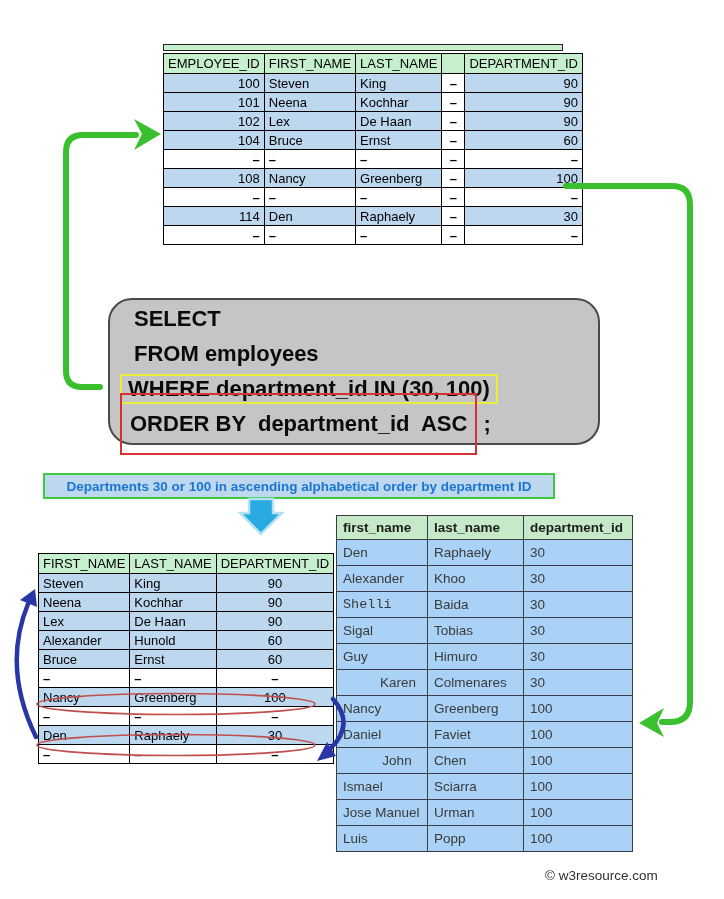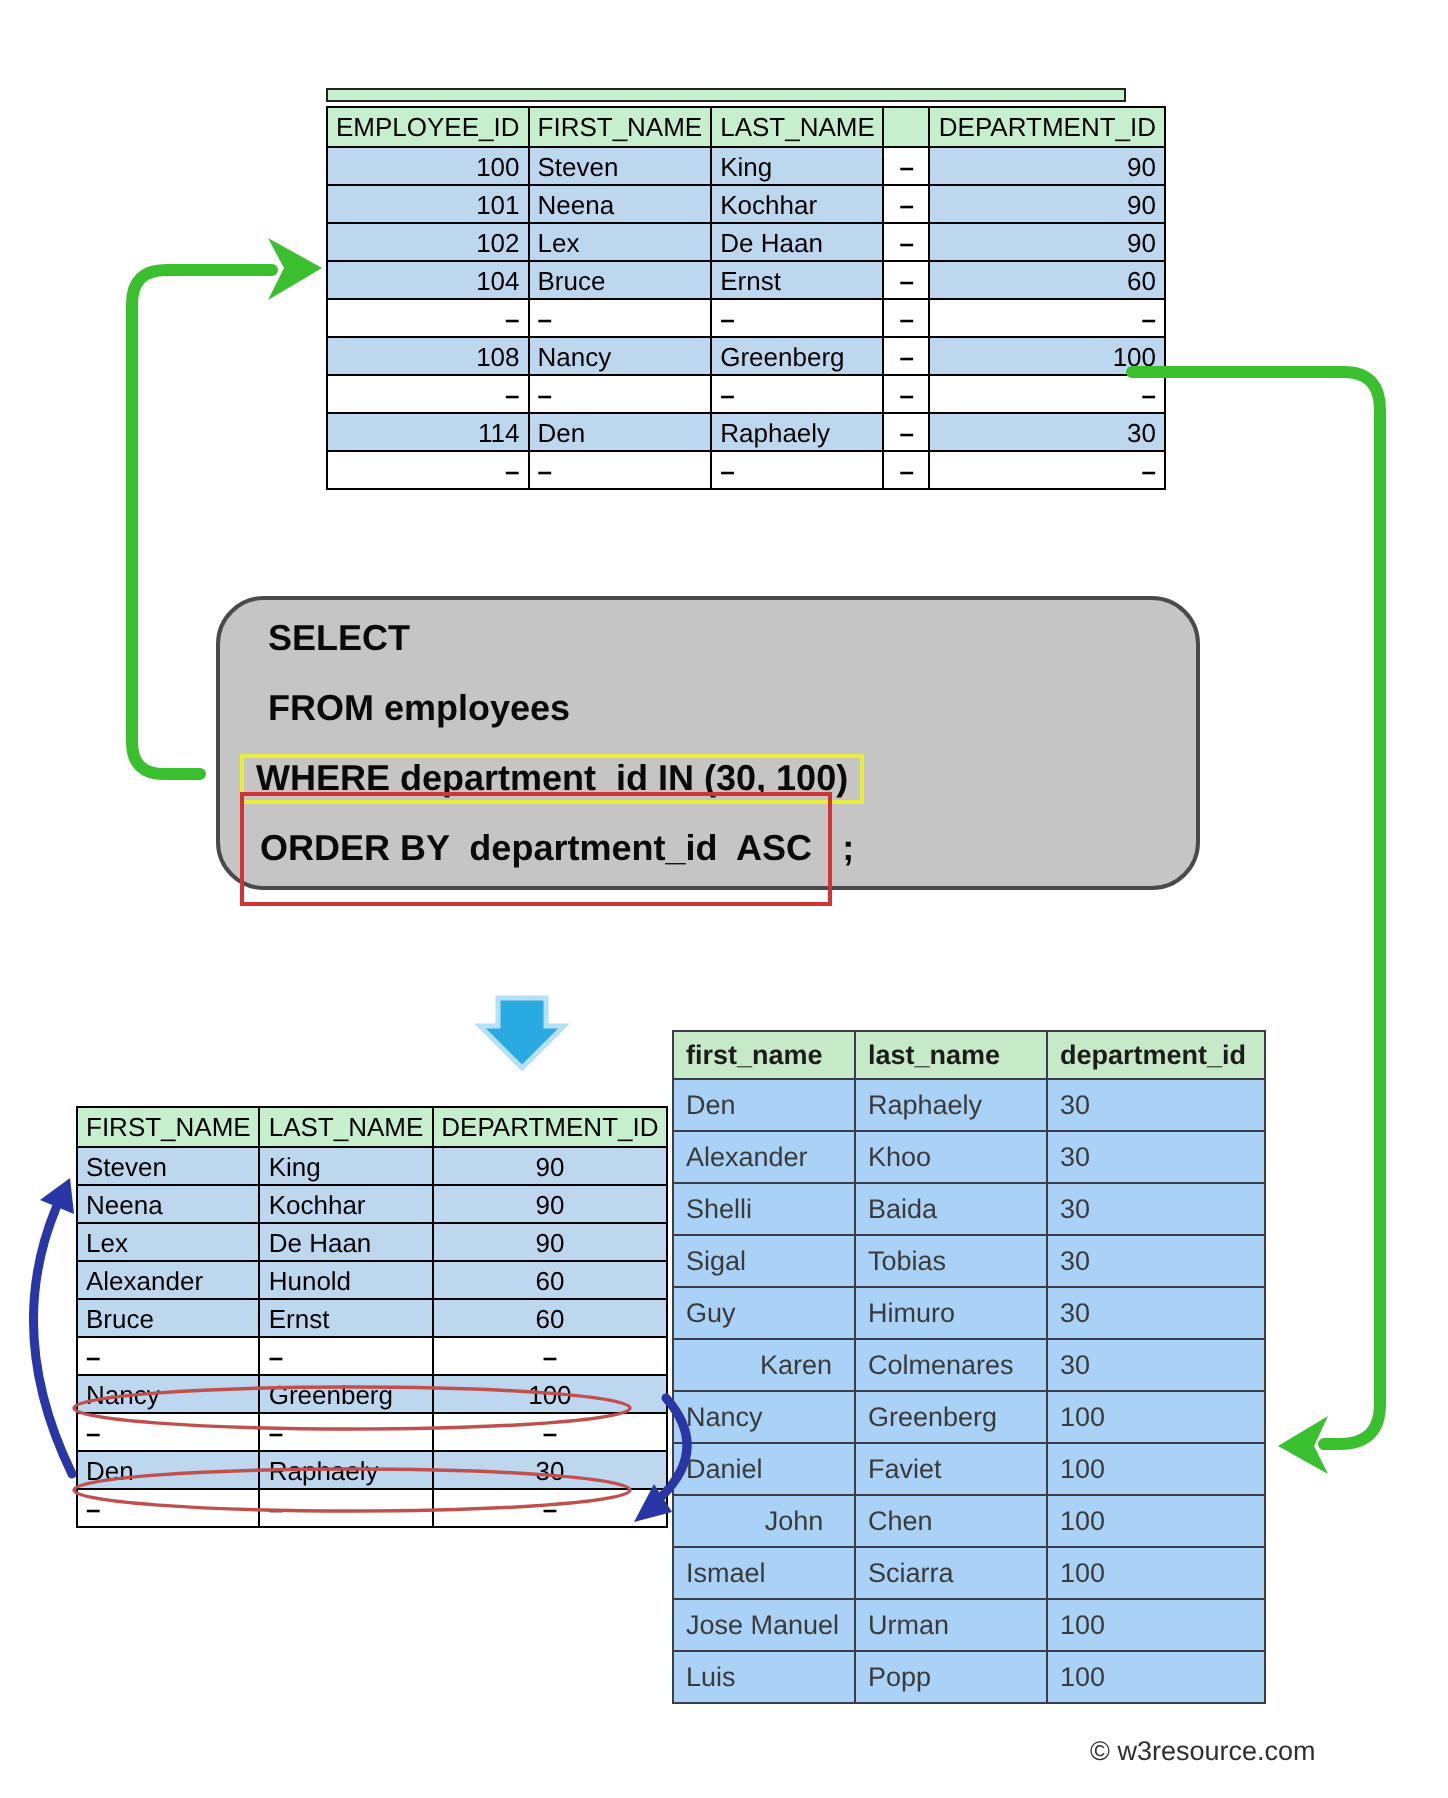--- a/index.html
+++ b/index.html
@@ -23,21 +23,21 @@
     border:1.5px solid #3c3c48;height:25px;padding:0 6px;font-size:13.5px;color:#3a3a3a;
     white-space:nowrap;overflow:hidden;background:#a9d2f6;text-align:left;
   }
   table.tbl-right thead td{background:#c6e9c8;font-weight:bold;color:#1c1c1c;height:23px;}
   
   .green-strip{position:absolute;left:163px;top:44px;width:400px;height:7px;background:#c6efce;border:1px solid #222;box-sizing:border-box;}
   
   .sql-box{
     position:absolute;left:108px;top:298px;width:492px;height:147px;box-sizing:border-box;
     background:#c5c5c5;border:2.5px solid #4a4a4a;border-radius:24px;
-    font-weight:bold;font-size:18px;color:#0a0a0a;
+    font-weight:bold;font-size:22px;color:#0a0a0a;
     display:flex;flex-direction:column;justify-content:center;gap:6px;
     padding:4px 10px 4px 10px;white-space:pre;
   }
   .sql-line{display:flex;align-items:center;height:29px;}
   .ind{margin-left:14px;}
   .box-red{border:2.5px solid #e23b3b;padding:0 6px;margin-left:5px;display:inline-block;}
   .box-yellow{border:2.5px solid #e8ee39;padding:0 6px;display:inline-block;}
   .box-red2{border:2.5px solid #d43333;padding:16px 8px;display:inline-block;}
   
   .banner{
@@ -142,20 +142,23 @@
       </tbody>
     </table>
 
   <div class="sql-box">
     <div class="sql-line ind"><span>SELECT</span></div>
     <div class="sql-line ind">FROM employees</div>
     <div class="sql-line"><span class="box-yellow">WHERE department_id IN (30, 100)</span></div>
     <div class="sql-line"><span class="box-red2">ORDER BY  department_id  ASC</span><span>&nbsp;</span><span>;</span></div>
   </div>
 
+  <div class="banner">
+    <span>Departments 30 or 100 in ascending alphabetical order by department ID</span>
+  </div>
 
   <table class="tbl-excel" style="left:38px;top:553px;">
       <colgroup>
         <col style="width: 88px;">
         <col style="width: 75px;">
         <col style="width: 109px;">
       </colgroup>
       <thead>
         <tr>
           <td style="text-align: left;">FIRST_NAME</td>
@@ -235,21 +238,21 @@
           <td style="text-align: left;">Den</td>
           <td style="text-align: left;">Raphaely</td>
           <td style="text-align: left;">30</td>
         </tr>
         <tr class="hl">
           <td style="text-align: left;">Alexander</td>
           <td style="text-align: left;">Khoo</td>
           <td style="text-align: left;">30</td>
         </tr>
         <tr class="hl">
-          <td style="text-align: left;">Shelli</td>
+          <td style="text-align: left; font-family: Liberation Mono, monospace;">Shelli</td>
           <td style="text-align: left;">Baida</td>
           <td style="text-align: left;">30</td>
         </tr>
         <tr class="hl">
           <td style="text-align: left;">Sigal</td>
           <td style="text-align: left;">Tobias</td>
           <td style="text-align: left;">30</td>
         </tr>
         <tr class="hl">
           <td style="text-align: left;">Guy</td>

